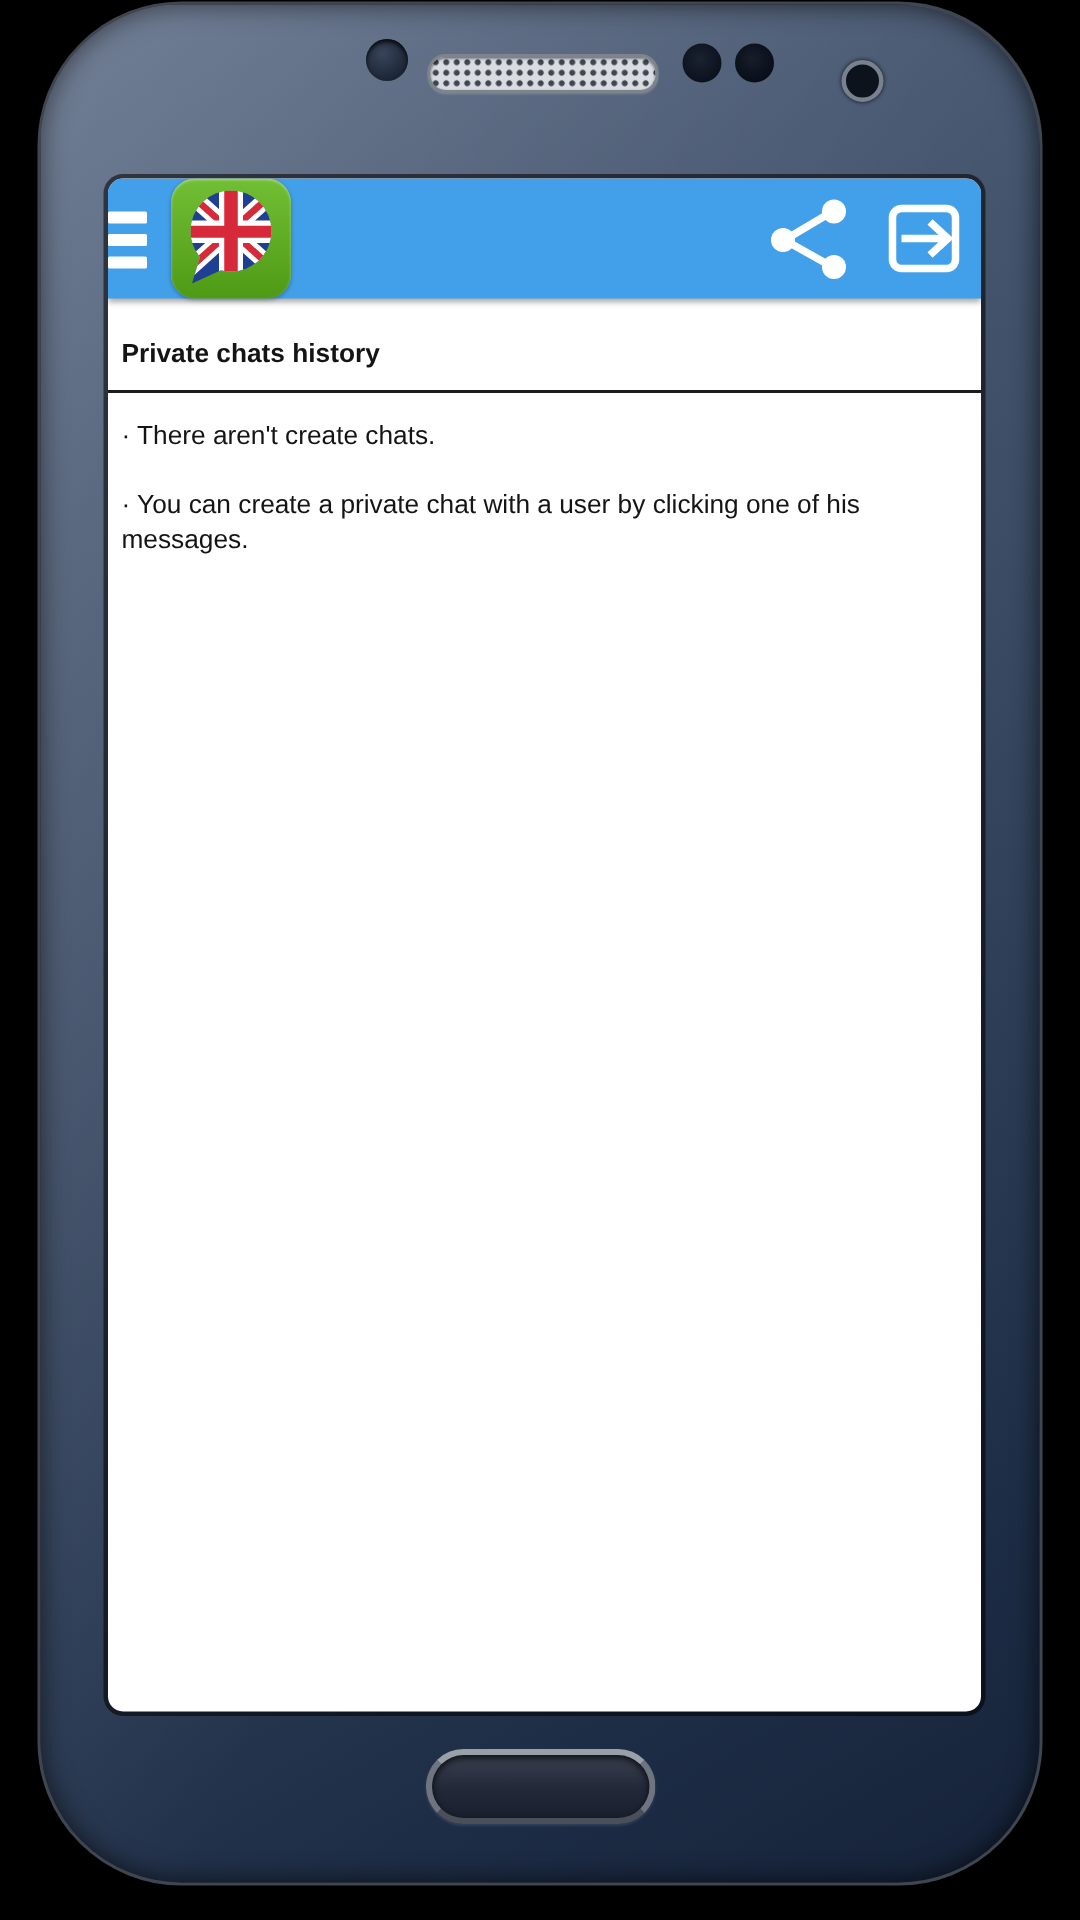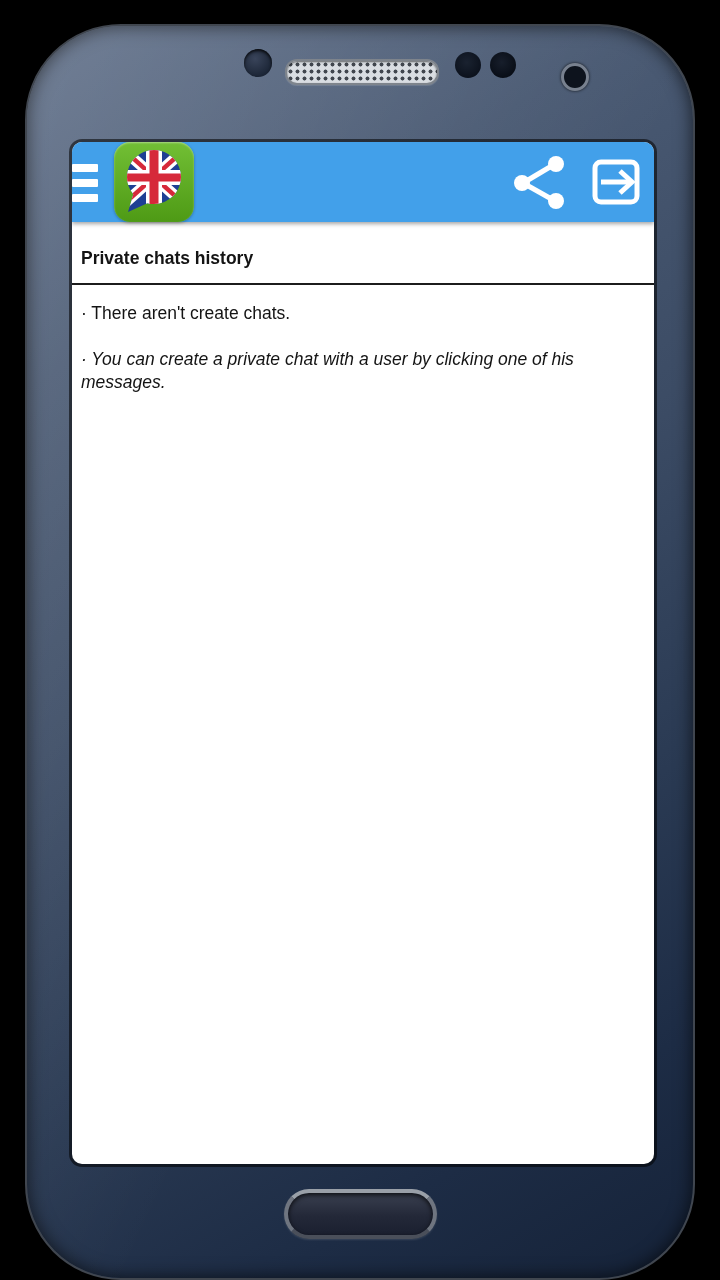--- a/index.html
+++ b/index.html
@@ -1,20 +1,20 @@
 <!DOCTYPE html>
 <html style="--header_blue: #42a0ea; --icon_green_top: #72bf35; --icon_green_bottom: #4e9a15; --flag_blue: #1e3f94; --flag_red: #d6293a; --screen_white: #ffffff; --text_black: #141414;"><head>
 <meta charset="utf-8">
 <style>
   html,body{margin:0;padding:0;background:#000;width:720px;height:1280px;overflow:hidden;
     font-family:"Liberation Sans", sans-serif;}
   .stage{position:relative;width:720px;height:1280px;background:#000;}
 
   
-  .phone{position:absolute;left:25px;top:24px;width:666px;height:1252px;border-radius:96px;
+  .phone{position:absolute;left:25px;top:1px;width:666px;height:1252px;border-radius:96px;
     background:linear-gradient(150deg,#5d6d87 0%,#4a5a73 22%,#3c4c65 45%,#2a3a53 68%,#1d2c45 85%,#152238 100%);
     border:2px solid #40464f;
     box-shadow:inset 0 0 18px rgba(0,0,0,.7), 0 0 8px rgba(0,0,0,.9);}
   .phone::before{content:"";position:absolute;inset:0;border-radius:94px;
     background:linear-gradient(115deg,rgba(255,255,255,.13),rgba(255,255,255,.04) 38%,transparent 55%);
     pointer-events:none;}
 
   
   .sensor-dot{position:absolute;left:217px;top:23px;width:28px;height:28px;border-radius:50%;
     background:radial-gradient(circle at 40% 35%,#39445a,#1c2637 70%);
@@ -52,21 +52,21 @@
     box-shadow:inset 0 1px 2px rgba(255,255,255,.4), 0 1px 3px rgba(0,0,0,.3);cursor:pointer;}
   .flex-sp{flex:1;}
   .icon-btn{cursor:pointer;display:flex;align-items:center;justify-content:center;}
   .share-btn{margin-right:26px;}
   .exit-btn{margin-right:13px;}
 
   .content{position:relative;color:var(--text_black,#141414);}
   .page-title{margin:25px 9px 0 9px;font-size:17.5px;font-weight:bold;line-height:22px;}
   .divider{margin:14px 0 0 0;border:0;border-top:2px solid #1c1c1c;height:0;}
   .para{margin:17px 9px 0 9px;font-size:17.5px;line-height:23px;}
-  .para + .para{margin-top:23px;font-style:italic;}
+  .para + .para{margin-top:23px;}
 </style>
 </head>
 <body>
 
 <div class="stage">
   <div class="phone">
 
     <div class="sensor-dot"></div>
     <div class="speaker"></div>
     <div class="cam-a"></div>

